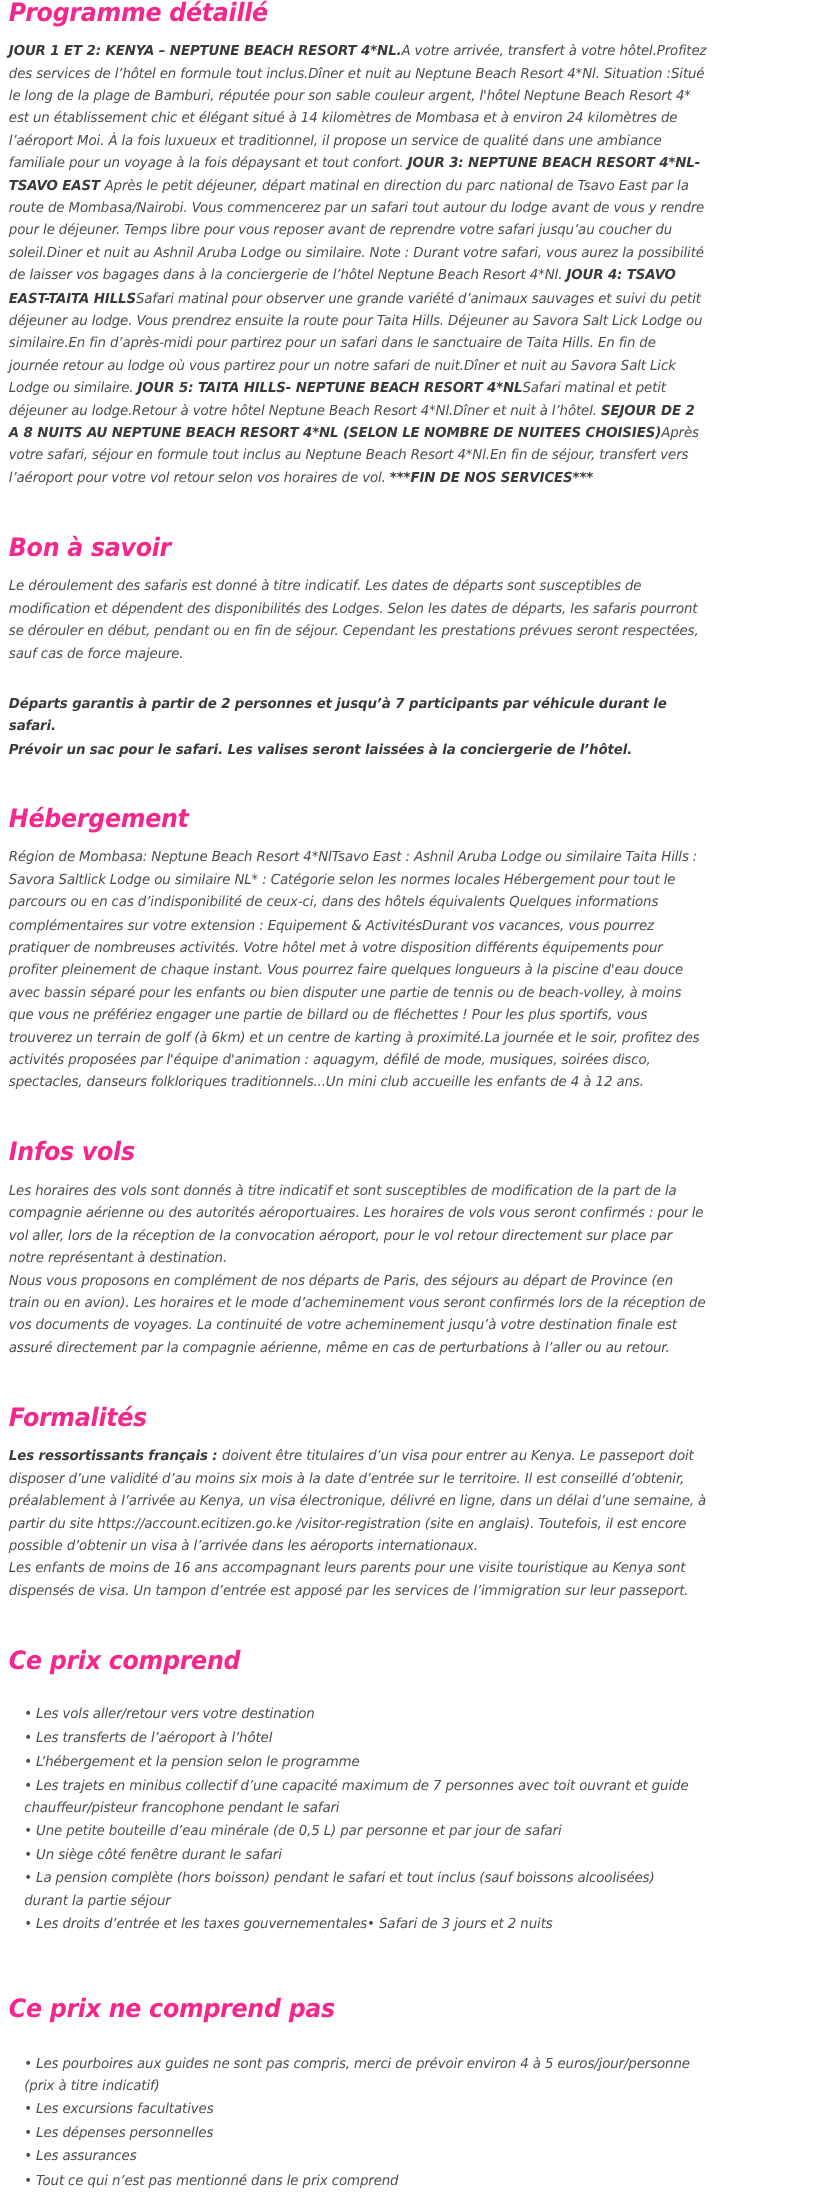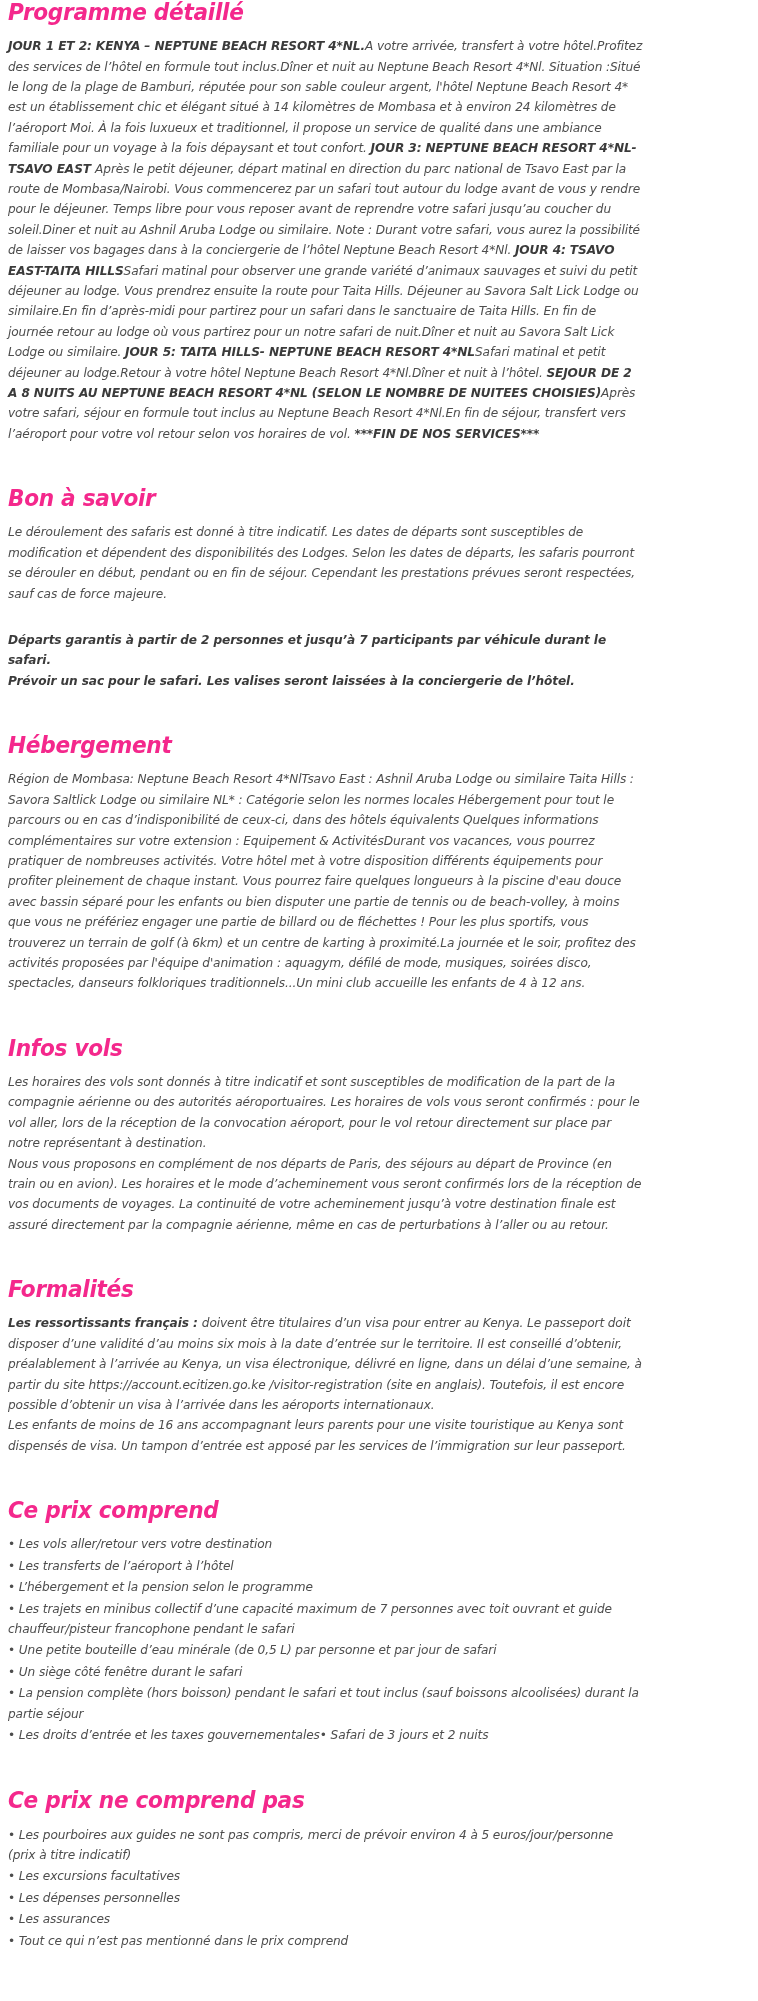--- a/index.html
+++ b/index.html
@@ -42,21 +42,21 @@
   }
   .block-para b, .strong {
     font-weight: bold;
     color: #3b3b3b;
   }
   .gap-xs { height: 6px; }
   .gap-s  { height: 11px; }
   .gap-m  { height: 20px; }
   .gap-xl { height: 42px; }
   .bullets {
-    margin: 0;
+    margin: 14px;
     padding: 0;
     list-style: none;
   }
   .bullets li {
     font-style: italic;
     font-size: 12.6px;
     line-height: 1.62;
     color: #4d4d4d;
     margin: 0 0 1px 0;
     transform: scaleX(0.965);

